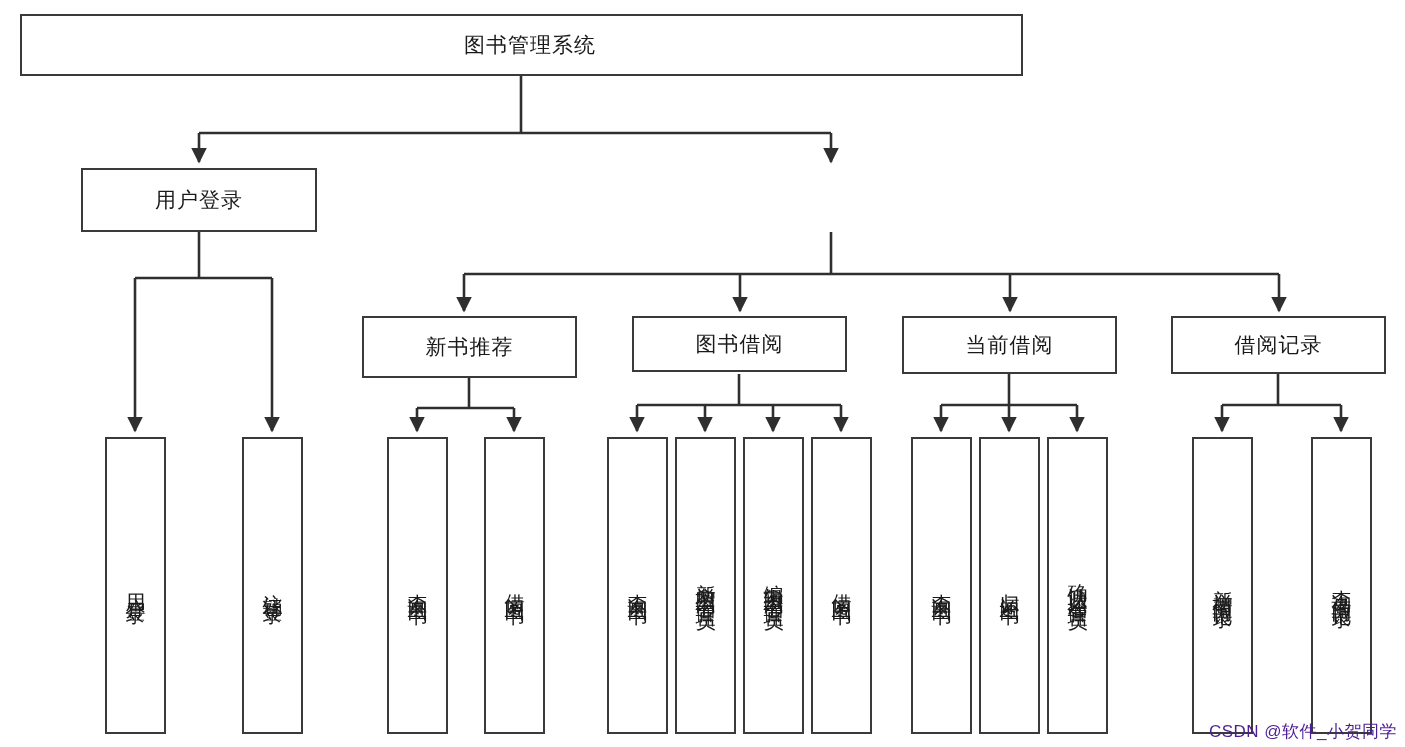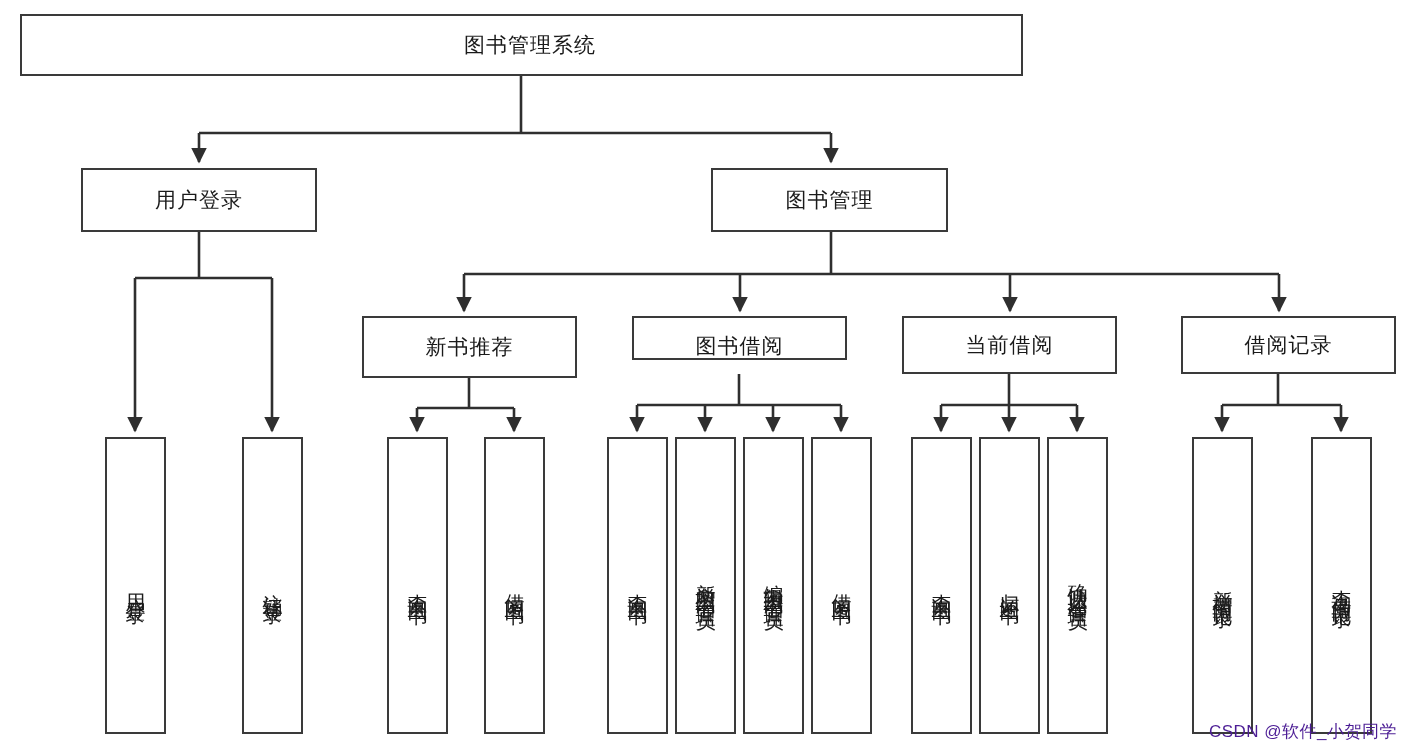--- a/index.html
+++ b/index.html
@@ -123,37 +123,34 @@
   </svg>
 
   <div class="node root" style="left:20px; top:14px; width:1003px; height:62px;">
     <span class="label">图书管理系统</span>
   </div>
 
   <div class="node branch" style="left:81px; top:168px; width:236px; height:64px;">
     <span class="label">用户登录</span>
   </div>
 
-  <div class="node branch" style="left:711px; top:168px; width:237px; height:64px;">
-    <span class="label">图书管理</span>
-  </div>
 
   <div class="node branch" style="left:362px; top:316px; width:215px; height:62px;text-align:right;">
     <span class="label">新书推荐</span>
   </div>
 
-  <div class="node branch" style="left:632px; top:316px; width:215px; height:44px;align-items:flex-end;">
+  <div class="node branch" style="left:632px; top:316px; width:215px; height:56px;">
     <span class="label">图书借阅</span>
   </div>
 
   <div class="node branch" style="left:902px; top:316px; width:215px; height:58px;text-align:right;">
     <span class="label">当前借阅</span>
   </div>
 
-  <div class="node branch" style="left:1171px; top:316px; width:215px; height:58px;margin-left:10px;">
+  <div class="node branch" style="left:1171px; top:316px; width:215px; height:58px;">
     <span class="label">借阅记录</span>
   </div>
 
   <div class="node leaf" style="left:105px; top:437px; width:61px; height:297px;">
     <span class="label">用户登录</span>
   </div>
   <div class="node leaf" style="left:242px; top:437px; width:61px; height:297px;">
     <span class="label">注销登录</span>
   </div>
 

